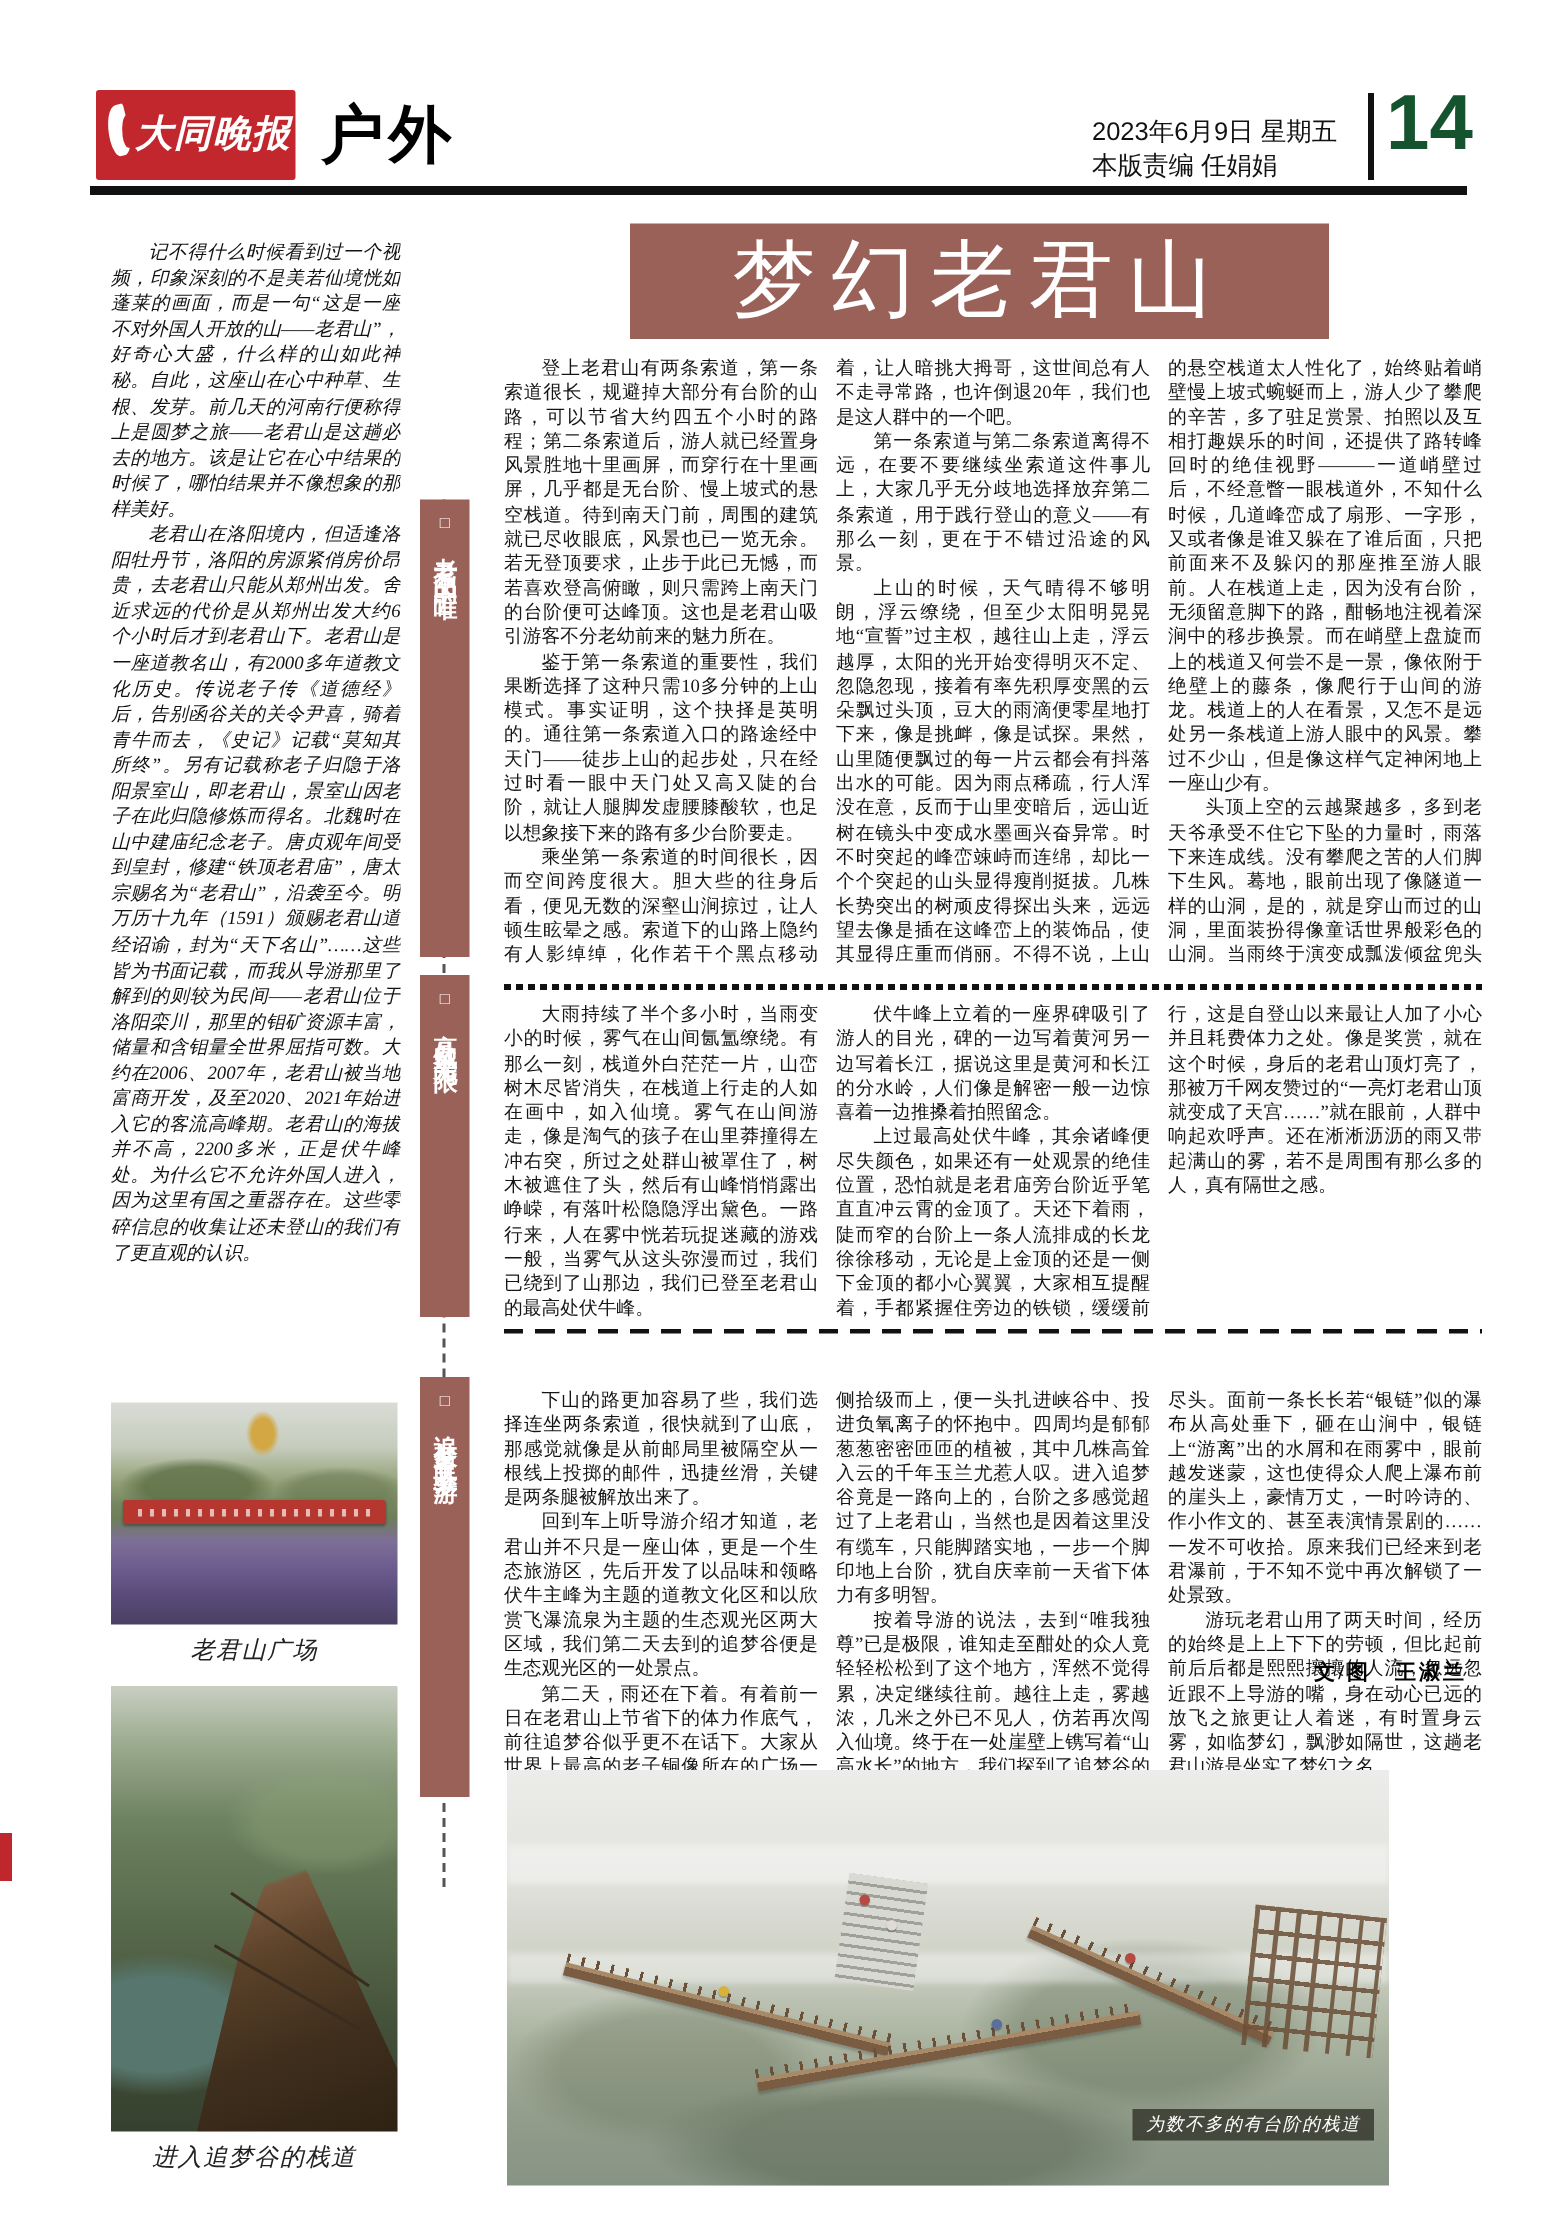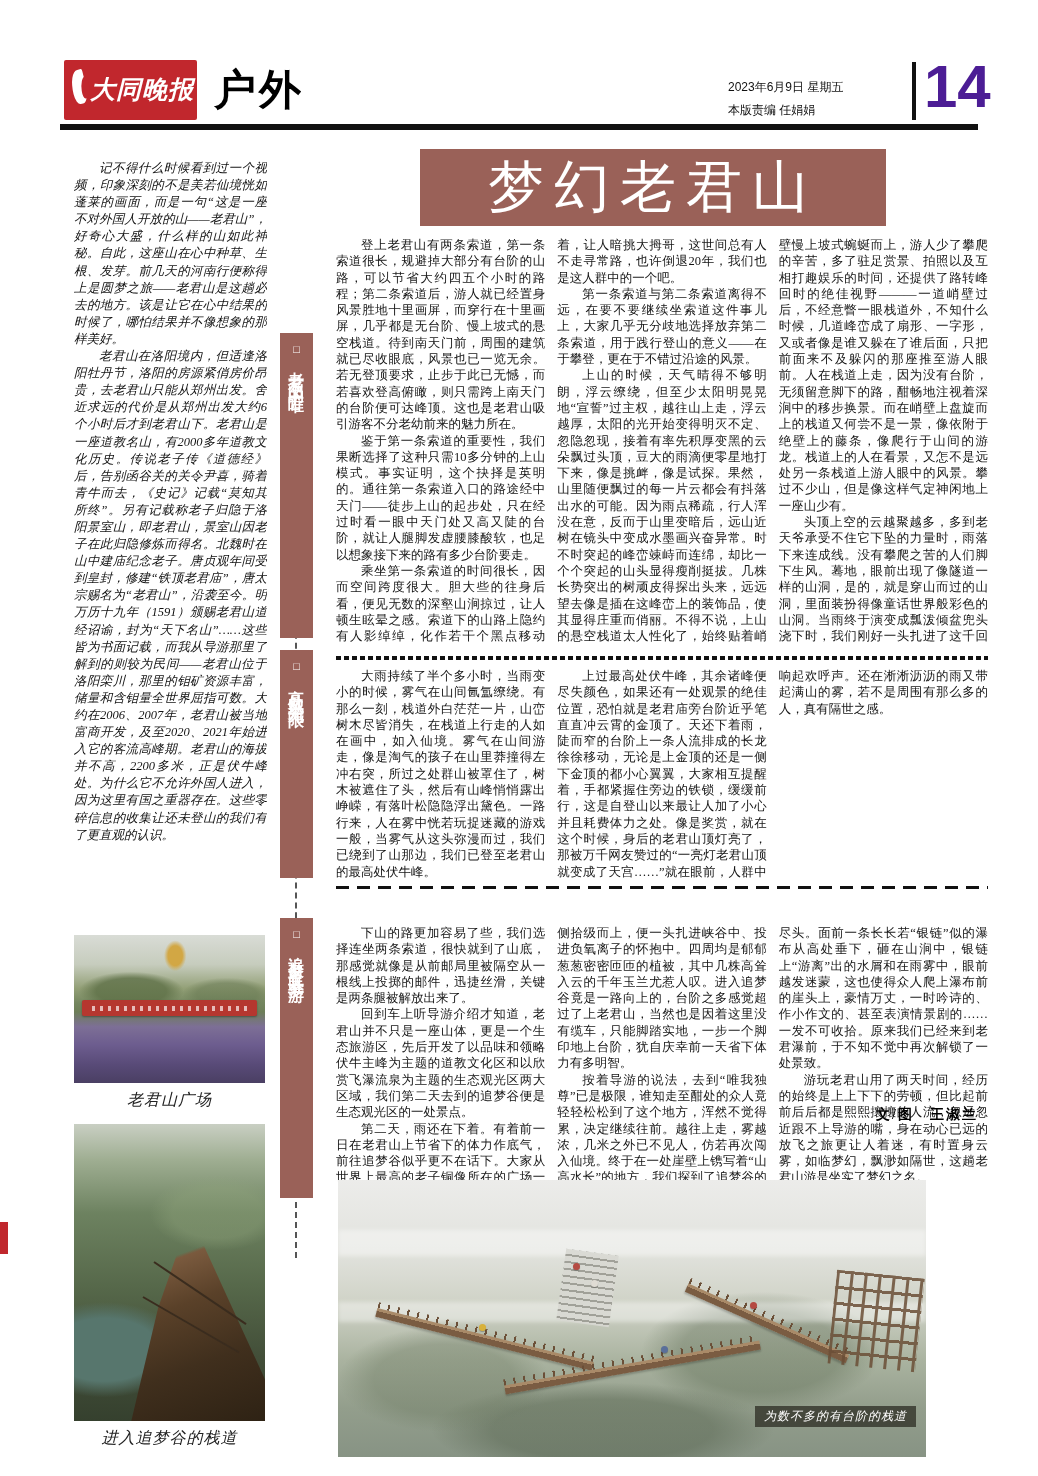--- a/index.html
+++ b/index.html
@@ -10,24 +10,24 @@
   .logo-box{position:absolute;left:64px;top:60px;width:133px;height:60px;background:#c1272d;border-radius:2px;}
   .flame{position:absolute;left:8px;top:10px;width:14px;height:34px;background:#fff;
          border-radius:80% 10% 60% 40%;transform:rotate(-14deg);}
   .flame:after{content:"";position:absolute;left:9px;top:8px;width:8px;height:22px;background:#c1272d;
          border-radius:70% 20% 60% 40%;transform:rotate(6deg);}
   .logo-text{position:absolute;left:26px;top:0;width:104px;height:60px;line-height:60px;text-align:center;
          color:#fff;font-size:25px;font-weight:bold;font-style:italic;letter-spacing:1px;}
   .section-name{position:absolute;left:214px;top:62px;font-family:"Liberation Sans","DejaVu Sans",sans-serif;
          font-size:42px;font-weight:bold;letter-spacing:3px;color:#000;}
   .date-block{position:absolute;left:728px;top:76px;font-family:"Liberation Sans","DejaVu Sans",sans-serif;
-         font-size:12px;line-height:23px;color:#111;}
+         font-size:17px;line-height:23px;color:#111;}
   .pagenum-sep{position:absolute;left:912px;top:62px;width:4px;height:58px;background:#111;}
   .page-number{position:absolute;left:924px;top:52px;font-family:"Liberation Sans","DejaVu Sans",sans-serif;
-         font-size:60px;font-weight:bold;color:#4c1d95;}
+         font-size:52px;font-weight:bold;color:#14532d;}
   .header-rule{position:absolute;left:60px;top:124px;width:918px;height:6px;background:#111;}
 
   
   .headline{position:absolute;left:420px;top:149px;width:466px;height:77px;background:#9a6158;
          color:#fff;text-align:center;line-height:77px;font-size:56px;font-weight:normal;letter-spacing:10px;}
 
   
   .intro{position:absolute;left:74px;top:160px;width:193px;height:774px;overflow:hidden;
          font-size:12.5px;line-height:17.1px;text-align:justify;font-style:italic;color:#111;}
   .intro p{margin:0;text-indent:2em;}
@@ -149,27 +149,28 @@
   </div>
   <div class="vlabel vl3">
     <span class="marker">□</span>
     <span class="vtext">追梦谷里坠梦游</span>
   </div>
 
   <div class="cols colsA">
       <p>登上老君山有两条索道，第一条索道很长，规避掉大部分有台阶的山路，可以节省大约四五个小时的路程；第二条索道后，游人就已经置身风景胜地十里画屏，而穿行在十里画屏，几乎都是无台阶、慢上坡式的悬空栈道。待到南天门前，周围的建筑就已尽收眼底，风景也已一览无余。若无登顶要求，止步于此已无憾，而若喜欢登高俯瞰，则只需跨上南天门的台阶便可达峰顶。这也是老君山吸引游客不分老幼前来的魅力所在。</p>
       <p>鉴于第一条索道的重要性，我们果断选择了这种只需10多分钟的上山模式。事实证明，这个抉择是英明的。通往第一条索道入口的路途经中天门——徒步上山的起步处，只在经过时看一眼中天门处又高又陡的台阶，就让人腿脚发虚腰膝酸软，也足以想象接下来的路有多少台阶要走。</p>
       <p>乘坐第一条索道的时间很长，因而空间跨度很大。胆大些的往身后看，便见无数的深壑山涧掠过，让人顿生眩晕之感。索道下的山路上隐约有人影绰绰，化作若干个黑点移动着，让人暗挑大拇哥，这世间总有人不走寻常路，也许倒退20年，我们也是这人群中的一个吧。</p>
-      <p>第一条索道与第二条索道离得不远，在要不要继续坐索道这件事儿上，大家几乎无分歧地选择放弃第二条索道，用于践行登山的意义——在于攀登，更在于不错过沿途的风景。</p>
+      <p>第一条索道与第二条索道离得不远，在要不要继续坐索道这件事儿上，大家几乎无分歧地选择放弃第二条索道，用于践行登山的意义——有那么一刻，更在于不错过沿途的风景。</p>
       <p>上山的时候，天气晴得不够明朗，浮云缭绕，但至少太阳明晃晃地“宣誓”过主权，越往山上走，浮云越厚，太阳的光开始变得明灭不定、忽隐忽现，接着有率先积厚变黑的云朵飘过头顶，豆大的雨滴便零星地打下来，像是挑衅，像是试探。果然，山里随便飘过的每一片云都会有抖落出水的可能。因为雨点稀疏，行人浑没在意，反而于山里变暗后，远山近树在镜头中变成水墨画兴奋异常。时不时突起的峰峦竦峙而连绵，却比一个个突起的山头显得瘦削挺拔。几株长势突出的树顽皮得探出头来，远远望去像是插在这峰峦上的装饰品，使其显得庄重而俏丽。不得不说，上山的悬空栈道太人性化了，始终贴着峭壁慢上坡式蜿蜒而上，游人少了攀爬的辛苦，多了驻足赏景、拍照以及互相打趣娱乐的时间，还提供了路转峰回时的绝佳视野———一道峭壁过后，不经意瞥一眼栈道外，不知什么时候，几道峰峦成了扇形、一字形，又或者像是谁又躲在了谁后面，只把前面来不及躲闪的那座推至游人眼前。人在栈道上走，因为没有台阶，无须留意脚下的路，酣畅地注视着深涧中的移步换景。而在峭壁上盘旋而上的栈道又何尝不是一景，像依附于绝壁上的藤条，像爬行于山间的游龙。栈道上的人在看景，又怎不是远处另一条栈道上游人眼中的风景。攀过不少山，但是像这样气定神闲地上一座山少有。</p>
       <p>头顶上空的云越聚越多，多到老天爷承受不住它下坠的力量时，雨落下来连成线。没有攀爬之苦的人们脚下生风。蓦地，眼前出现了像隧道一样的山洞，是的，就是穿山而过的山洞，里面装扮得像童话世界般彩色的山洞。当雨终于演变成瓢泼倾盆兜头浇下时，我们刚好一头扎进了这千回百转的山洞中，四周绚烂的颜色照亮了脚下的路、也装点着游人的心情。</p>
     </div>
   <div class="divider1"></div>
   <div class="cols colsB">
       <p>大雨持续了半个多小时，当雨变小的时候，雾气在山间氤氲缭绕。有那么一刻，栈道外白茫茫一片，山峦树木尽皆消失，在栈道上行走的人如在画中，如入仙境。雾气在山间游走，像是淘气的孩子在山里莽撞得左冲右突，所过之处群山被罩住了，树木被遮住了头，然后有山峰悄悄露出峥嵘，有落叶松隐隐浮出黛色。一路行来，人在雾中恍若玩捉迷藏的游戏一般，当雾气从这头弥漫而过，我们已绕到了山那边，我们已登至老君山的最高处伏牛峰。</p>
+      <p>伏牛峰上立着的一座界碑吸引了游人的目光，碑的一边写着黄河另一边写着长江，据说这里是黄河和长江的分水岭，人们像是解密一般一边惊喜着一边推搡着拍照留念。</p>
       <p>上过最高处伏牛峰，其余诸峰便尽失颜色，如果还有一处观景的绝佳位置，恐怕就是老君庙旁台阶近乎笔直直冲云霄的金顶了。天还下着雨，陡而窄的台阶上一条人流排成的长龙徐徐移动，无论是上金顶的还是一侧下金顶的都小心翼翼，大家相互提醒着，手都紧握住旁边的铁锁，缓缓前行，这是自登山以来最让人加了小心并且耗费体力之处。像是奖赏，就在这个时候，身后的老君山顶灯亮了，那被万千网友赞过的“一亮灯老君山顶就变成了天宫……”就在眼前，人群中响起欢呼声。还在淅淅沥沥的雨又带起满山的雾，若不是周围有那么多的人，真有隔世之感。</p>
     </div>
   <div class="divider2"></div>
   <div class="cols colsC">
       <p>下山的路更加容易了些，我们选择连坐两条索道，很快就到了山底，那感觉就像是从前邮局里被隔空从一根线上投掷的邮件，迅捷丝滑，关键是两条腿被解放出来了。</p>
       <p>回到车上听导游介绍才知道，老君山并不只是一座山体，更是一个生态旅游区，先后开发了以品味和领略伏牛主峰为主题的道教文化区和以欣赏飞瀑流泉为主题的生态观光区两大区域，我们第二天去到的追梦谷便是生态观光区的一处景点。</p>
       <p>第二天，雨还在下着。有着前一日在老君山上节省下的体力作底气，前往追梦谷似乎更不在话下。大家从世界上最高的老子铜像所在的广场一侧拾级而上，便一头扎进峡谷中、投进负氧离子的怀抱中。四周均是郁郁葱葱密密匝匝的植被，其中几株高耸入云的千年玉兰尤惹人叹。进入追梦谷竟是一路向上的，台阶之多感觉超过了上老君山，当然也是因着这里没有缆车，只能脚踏实地，一步一个脚印地上台阶，犹自庆幸前一天省下体力有多明智。</p>
       <p>按着导游的说法，去到“唯我独尊”已是极限，谁知走至酣处的众人竟轻轻松松到了这个地方，浑然不觉得累，决定继续往前。越往上走，雾越浓，几米之外已不见人，仿若再次闯入仙境。终于在一处崖壁上镌写着“山高水长”的地方，我们探到了追梦谷的尽头。面前一条长长若“银链”似的瀑布从高处垂下，砸在山涧中，银链上“游离”出的水屑和在雨雾中，眼前越发迷蒙，这也使得众人爬上瀑布前的崖头上，豪情万丈，一时吟诗的、作小作文的、甚至表演情景剧的……一发不可收拾。原来我们已经来到老君瀑前，于不知不觉中再次解锁了一处景致。</p>
       <p>游玩老君山用了两天时间，经历的始终是上上下下的劳顿，但比起前前后后都是熙熙攘攘的人流，忽远忽近跟不上导游的嘴，身在动心已远的放飞之旅更让人着迷，有时置身云雾，如临梦幻，飘渺如隔世，这趟老君山游是坐实了梦幻之名。</p>
     </div>

